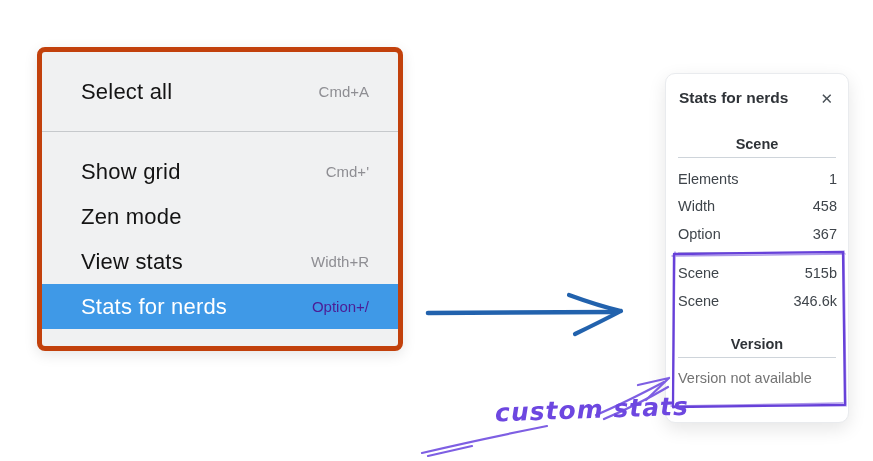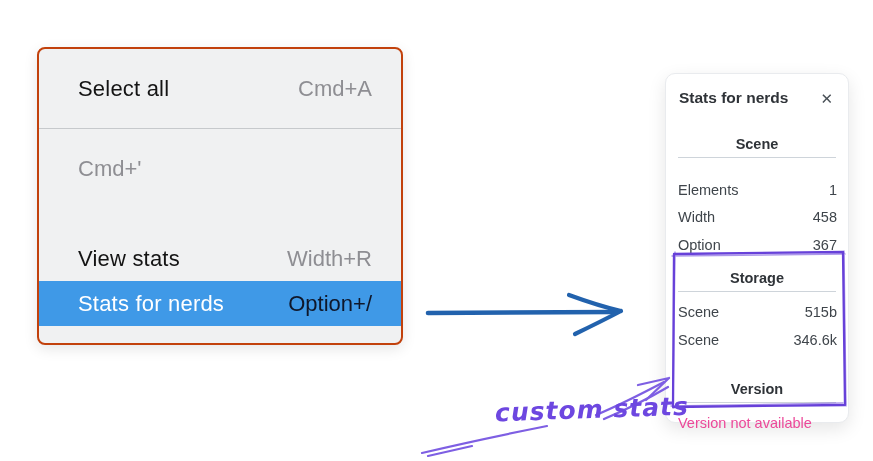--- a/index.html
+++ b/index.html
@@ -3,35 +3,35 @@
 <meta charset="utf-8">
 <style>
   * { margin:0; padding:0; box-sizing:border-box; }
   html,body { width:873px; height:461px; background:#ffffff; overflow:hidden;
               font-family:"Liberation Sans", sans-serif; }
   .canvas { position:relative; width:873px; height:461px; background:#ffffff; }
 
   
   .menu {
     position:absolute; left:37px; top:47px; width:366px;
-    background:#f0f1f2; border:2px solid #c2410c; border-radius:8px;
+    background:#f0f1f2; border:5px solid #c2410c; border-radius:8px;
     box-shadow:0 4px 14px rgba(0,0,0,0.10);
     overflow:hidden;
   }
   .menu-section { padding:17px 0; }
   .menu-item {
     height:45px; display:flex; align-items:center; justify-content:space-between;
     padding:0 29px 0 39px; cursor:default;
   }
   .mi-label { font-size:22px; color:#141414; letter-spacing:0.2px; }
-  .mi-shortcut { font-size:22px; color:#8e8e93; }
+  .mi-shortcut { font-size:15px; color:#8e8e93; }
   .menu-divider { height:1px; background:#c6c9cc; }
   .menu-item.highlighted { background:#3f99e7; }
   .menu-item.highlighted .mi-label { color:#ffffff; }
-  .menu-item.highlighted .mi-shortcut { color:#0f172a; }
+  .menu-item.highlighted .mi-shortcut { color:#4c1d95; }
 
   
   .panel {
     position:absolute; left:665px; top:73px; width:184px; height:350px;
     background:#ffffff; border:1px solid #e9ebee; border-radius:10px;
     box-shadow:0 6px 18px rgba(0,0,0,0.10);
     color:#3b4045; font-size:14.5px;
   }
   .panel-header {
     display:flex; align-items:center; justify-content:space-between;
@@ -41,31 +41,31 @@
   .close {
     font-size:15px; color:#495057; cursor:pointer; line-height:1;
     padding:1px 2px;
   }
   .sec-h {
     text-align:center; font-weight:bold; font-size:14.5px; color:#2f3338;
     height:18px; line-height:18px;
   }
   .sec-h.scene   { margin-top:24px; }
   .sec-h.storage { margin-top:10px; }
-  .sec-h.version { margin-top:26px; }
+  .sec-h.version { margin-top:20px; }
   .sep { border-top:1px solid #ced4da; margin:4px 12px 0 12px; }
-  .rows { margin-top:18px; }
+  .rows { margin-top:7px; }
   .rows.storage-rows { margin-top:7px; }
   .stat-row {
     height:27.5px; display:flex; align-items:center; justify-content:space-between;
     padding:0 11px 0 12px;
   }
   .stat-label { color:#3f454b; }
   .stat-value { color:#3f454b; }
-  .note-row { margin-top:6px; height:28px; display:flex; align-items:center; padding:0 12px; color:#ec4899; }
+  .note-row { margin-top:6px; height:28px; display:flex; align-items:center; padding:0 12px; color:#737373; }
 
   
   svg.overlay { position:absolute; left:0; top:0; pointer-events:none; z-index:5; }
 
   .handwriting {
     position:absolute; left:495px; top:395px; z-index:6;
     font-family:cursive, "DejaVu Sans", sans-serif;
     font-size:25px; font-style:italic; font-weight:bold; letter-spacing:1px;
     color:#6d47e0; transform:rotate(-2deg); white-space:nowrap;
   }
@@ -78,23 +78,25 @@
   <div class="menu">
     <div class="menu-section">
       <div class="menu-item">
         <span class="mi-label">Select all</span>
         <span class="mi-shortcut">Cmd+A</span>
       </div>
     </div>
     <div class="menu-divider"></div>
     <div class="menu-section">
       <div class="menu-item">
+        <span class="mi-label">Show grid</span>
         <span class="mi-shortcut">Cmd+'</span>
       </div>
       <div class="menu-item">
+        <span class="mi-label">Zen mode</span>
       </div>
       <div class="menu-item">
         <span class="mi-label">View stats</span>
         <span class="mi-shortcut">Width+R</span>
       </div>
       <div class="menu-item highlighted">
         <span class="mi-label">Stats for nerds</span>
         <span class="mi-shortcut">Option+/</span>
       </div>
     </div>
@@ -116,21 +118,20 @@
       <div class="stat-row">
         <span class="stat-label">Width</span>
         <span class="stat-value">458</span>
       </div>
       <div class="stat-row">
         <span class="stat-label">Option</span>
         <span class="stat-value">367</span>
       </div>
     </div>
 
-    <div class="sec-h storage">Storage</div>
     <div class="sep"></div>
     <div class="rows storage-rows">
       <div class="stat-row">
         <span class="stat-label">Scene</span>
         <span class="stat-value">515b</span>
       </div>
       <div class="stat-row">
         <span class="stat-label">Scene</span>
         <span class="stat-value">346.6k</span>
       </div>

